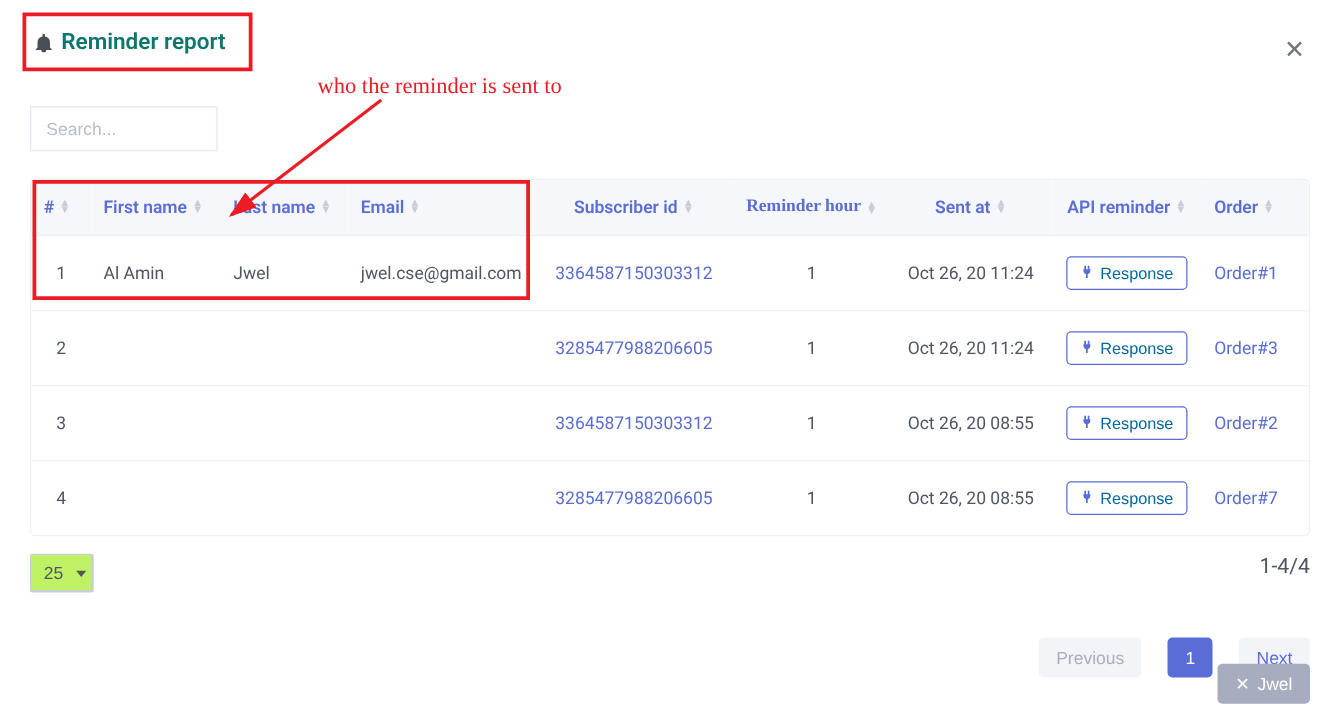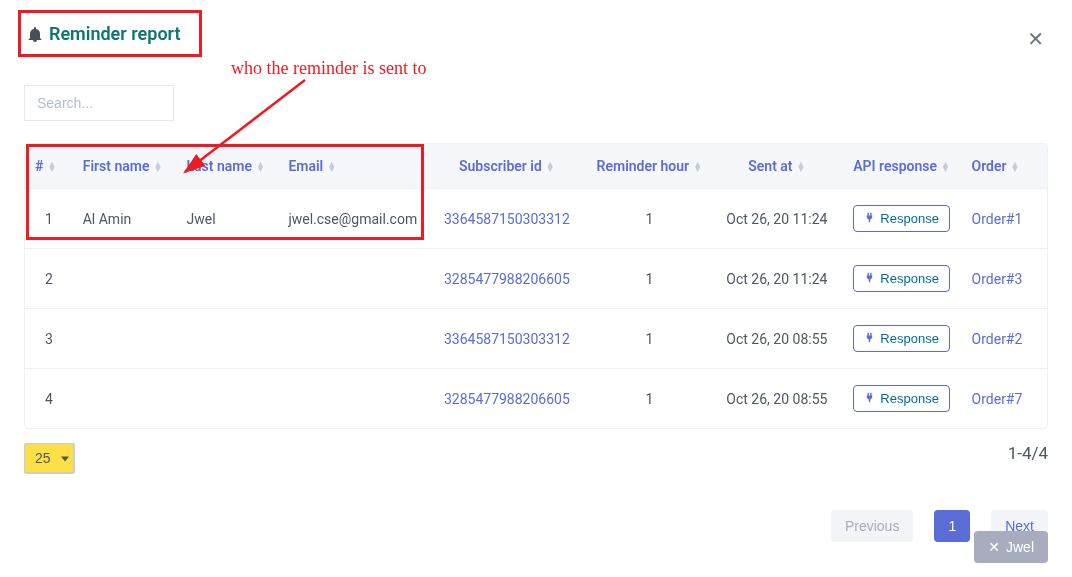--- a/index.html
+++ b/index.html
@@ -114,21 +114,21 @@
     align-items:center;
     gap:5px;
   }
   .resp-btn svg { width:11px; height:11px; }
 
   .col-num   { width:48px; }
   .col-fn    { width:104px; }
   .col-ln    { width:102px; }
   .col-email { width:144px; }
   .col-sub   { width:160px; }
-  .col-hour  { width:122px; }
+  .col-hour  { width:122px;font-family:Liberation Serif, serif; }
   .col-sent  { width:130px; }
   .col-api   { width:120px; }
   .col-order { width:86px; }
 
   
   .highlight-box {
     position:absolute;
     border:3px solid #ed1c24;
     pointer-events:none;
   }
@@ -148,21 +148,21 @@
     margin-top:6px;
   }
   .page-size {
     border:1px solid #c9cdd6;
     border-right-width:2px;
     border-bottom-width:2px;
     border-radius:2px;
     padding:6px 22px 6px 10px;
     font-size:14px;
     color:#4f5663;
-    background:#fde047;
+    background:#bef264;
     appearance:none;
     position:relative;
   }
   .page-size-wrap { position:relative; display:inline-block; }
   .page-size-wrap::after {
     content:"";
     position:absolute;
     right:6px; top:50%;
     transform:translateY(-50%);
     border-left:4px solid transparent;
@@ -264,21 +264,21 @@
                 <span class="desc">▼</span>
               </span></th>
           <th class="col-hour center"><span>Reminder hour</span><span class="sort-icons">
                 <span>▲</span>
                 <span class="desc">▼</span>
               </span></th>
           <th class="col-sent center"><span>Sent at</span><span class="sort-icons">
                 <span>▲</span>
                 <span class="desc">▼</span>
               </span></th>
-          <th class="col-api center"><span>API response</span><span class="sort-icons">
+          <th class="col-api center"><span>API reminder</span><span class="sort-icons">
                 <span>▲</span>
                 <span class="desc">▼</span>
               </span></th>
           <th class="col-order"><span>Order</span><span class="sort-icons">
                 <span>▲</span>
                 <span class="desc">▼</span>
               </span></th>
         </tr>
       </thead>
       <tbody id="tbody">
@@ -360,21 +360,21 @@
   </div>
 
   <div class="pager-row">
     <button class="pager-btn">Previous</button>
     <button class="pager-btn active">1</button>
     <button class="pager-btn link">Next</button>
   </div>
 
 </div>
 
-<div class="annotation" style="left:231px; top:58px;">who the reminder is sent to</div>
+<div class="annotation" style="left:254px; top:58px;">who the reminder is sent to</div>
 
 <svg class="arrow-svg" style="left:175px; top:72px;" width="140" height="110">
   <defs>
     <marker id="ah" markerWidth="10" markerHeight="10" refX="8" refY="3" orient="auto">
       <path d="M0,0 L9,3 L0,6 Z" fill="#ed1c24"></path>
     </marker>
   </defs>
   <line x1="130" y1="8" x2="10" y2="100" stroke="#ed1c24" stroke-width="2.5" marker-end="url(#ah)"></line>
 </svg>
 

